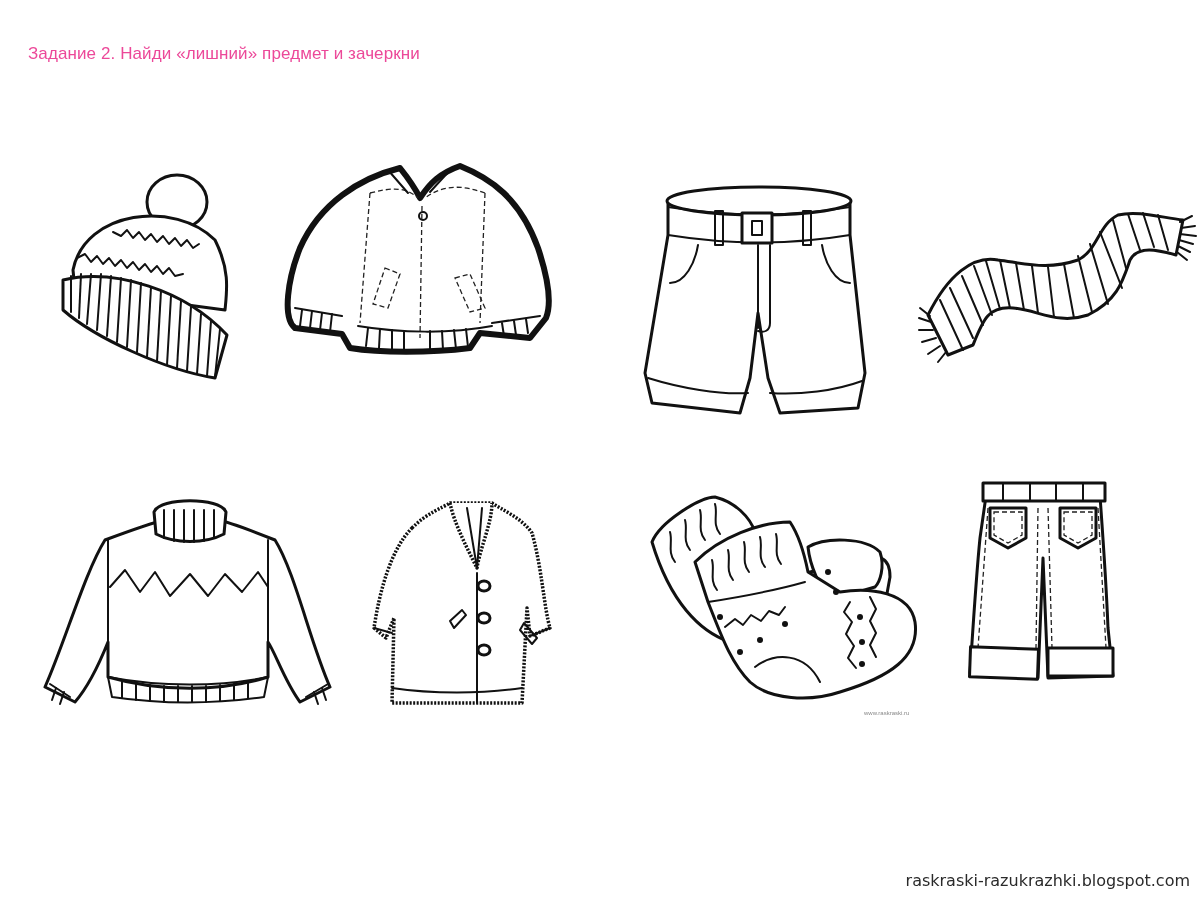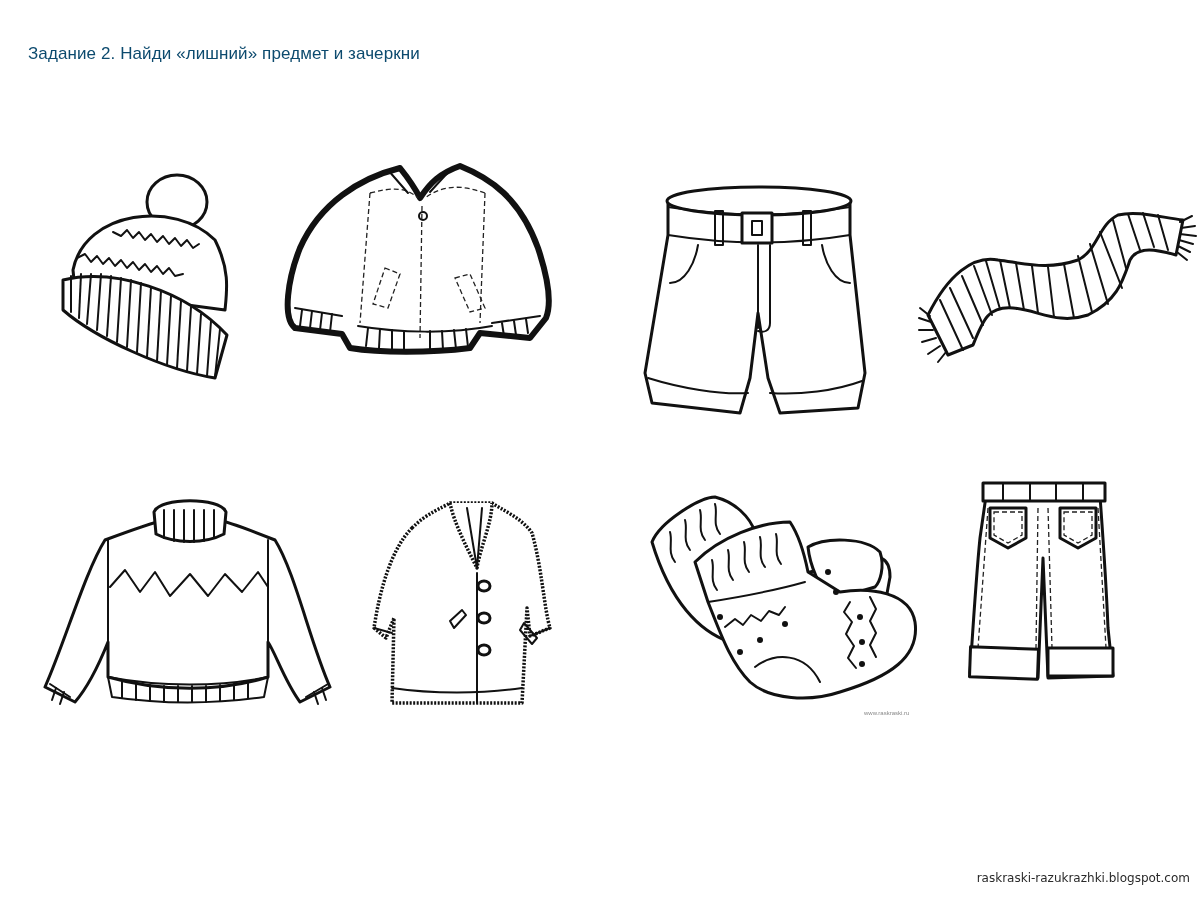--- a/index.html
+++ b/index.html
@@ -1,18 +1,18 @@
 <!DOCTYPE html>
 <html><head>
 <meta charset="utf-8">
 <style>
   html, body { margin: 0; padding: 0; background: #ffffff; }
   body { width: 1200px; height: 900px; position: relative; overflow: hidden; font-family: "Liberation Sans", sans-serif; }
-  .title { position: absolute; left: 28px; top: 44px; font-size: 17px; color: #0c4a6e; letter-spacing: 0.1px; }
-  .footer { position: absolute; right: 10px; top: 871px; font-family: "DejaVu Sans", sans-serif; font-size: 12px; color: #2a2a2a; }
+  .title { position: absolute; left: 28px; top: 44px; font-size: 17px; color: #ec4899; letter-spacing: 0.1px; }
+  .footer { position: absolute; right: 10px; top: 871px; font-family: "DejaVu Sans", sans-serif; font-size: 16px; color: #2a2a2a; }
   .credit { position: absolute; left: 864px; top: 710px; font-size: 6px; color: #888; }
   .item { position: absolute; }
   .item svg { display: block; width: 100%; height: 100%; overflow: visible; }
   .item svg * { vector-effect: non-scaling-stroke; }
   .s { fill: #fff; stroke: #111; stroke-width: 3; stroke-linejoin: round; stroke-linecap: round; }
   .t { fill: none; stroke: #111; stroke-width: 2; stroke-linecap: round; stroke-linejoin: round; }
   .thick { fill: #fff; stroke: #111; stroke-width: 6; stroke-linejoin: round; }
   .dash { fill: none; stroke: #222; stroke-width: 1.3; stroke-dasharray: 5 3; }
   .dot { fill: #111; }
   .fur { fill: #fff; stroke: #111; stroke-width: 3.5; stroke-dasharray: 2 1.5; stroke-linejoin: round; }

